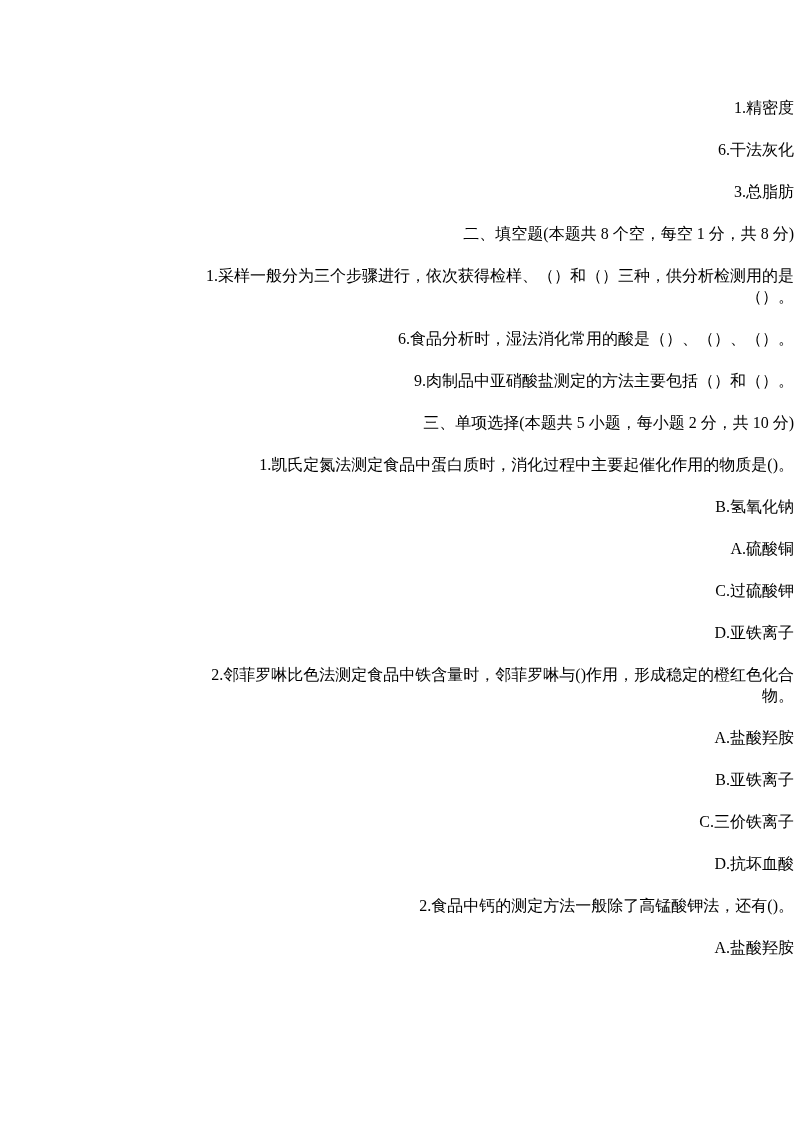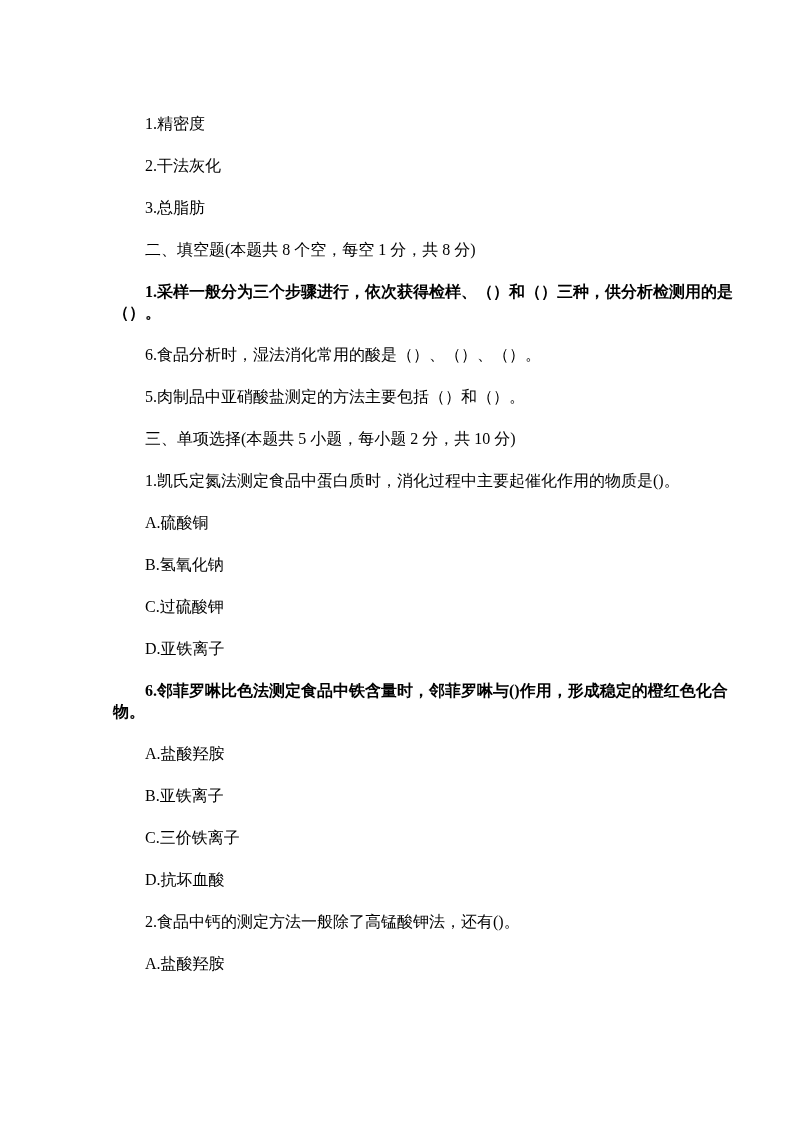--- a/index.html
+++ b/index.html
@@ -25,56 +25,55 @@
     position: absolute;
     left: 113px;
     top: 97px;
     width: 681px;
     color: #000000;
     font-family: "Liberation Serif", "DejaVu Serif", serif;
     font-size: 16px;
     line-height: 21px;
   }
   .para {
-    margin: 16px 0 21px 0;
+    margin: 0 0 21px 0;
     text-indent: 32px;      
     white-space: nowrap;    
-    text-align: left;
+    text-align: right;
   }
   .para span {
     white-space: nowrap;
-    font-weight: bold;
   }
 </style>
 </head>
 <body>
 
 <div class="page">
   <div class="content">
 
     <p class="para">1.精密度</p>
-    <p class="para">2.干法灰化</p>
+    <p class="para">6.干法灰化</p>
     <p class="para">3.总脂肪</p>
 
     <p class="para">二、填空题(本题共 8 个空，每空 1 分，共 8 分)</p>
 
     <p class="para"><span>1.采样一般分为三个步骤进行，依次获得检样、（）和（）三种，供分析检测用的是</span><br><span>（）。</span></p>
 
     <p class="para">6.食品分析时，湿法消化常用的酸是（）、（）、（）。</p>
-    <p class="para">5.肉制品中亚硝酸盐测定的方法主要包括（）和（）。</p>
+    <p class="para">9.肉制品中亚硝酸盐测定的方法主要包括（）和（）。</p>
 
     <p class="para">三、单项选择(本题共 5 小题，每小题 2 分，共 10 分)</p>
 
     <p class="para">1.凯氏定氮法测定食品中蛋白质时，消化过程中主要起催化作用的物质是()。</p>
+    <p class="para">B.氢氧化钠</p>
     <p class="para">A.硫酸铜</p>
-    <p class="para">B.氢氧化钠</p>
     <p class="para">C.过硫酸钾</p>
     <p class="para">D.亚铁离子</p>
 
-    <p class="para"><span>6.邻菲罗啉比色法测定食品中铁含量时，邻菲罗啉与()作用，形成稳定的橙红色化合</span><br><span>物。</span></p>
+    <p class="para"><span>2.邻菲罗啉比色法测定食品中铁含量时，邻菲罗啉与()作用，形成稳定的橙红色化合</span><br><span>物。</span></p>
     <p class="para">A.盐酸羟胺</p>
     <p class="para">B.亚铁离子</p>
     <p class="para">C.三价铁离子</p>
     <p class="para">D.抗坏血酸</p>
 
     <p class="para">2.食品中钙的测定方法一般除了高锰酸钾法，还有()。</p>
     <p class="para">A.盐酸羟胺</p>
 
   </div>
 </div>

